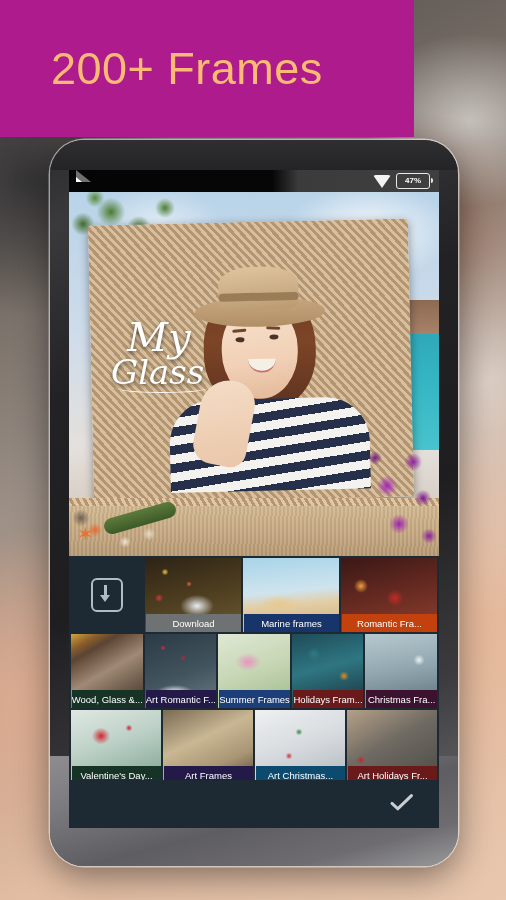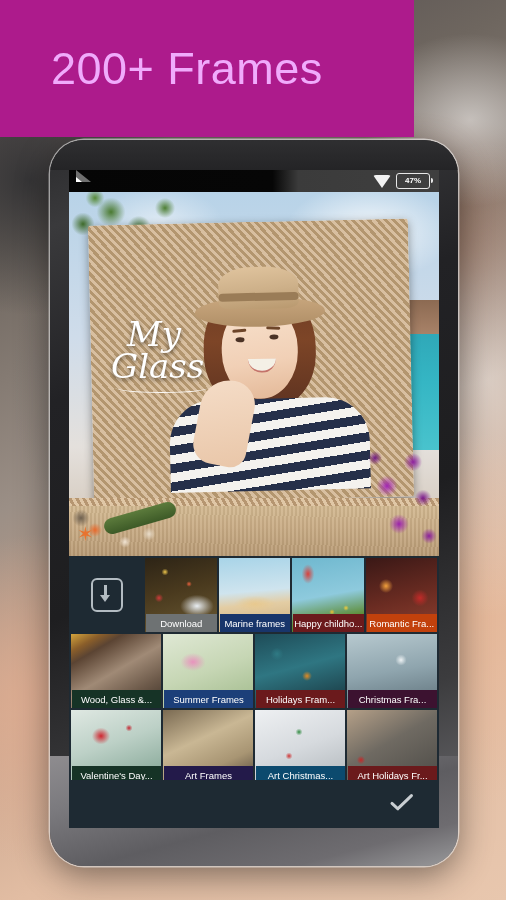--- a/index.html
+++ b/index.html
@@ -41,21 +41,21 @@
     position: absolute;
     left: 0; top: 0;
     width: 414px;
     height: 137px;
     background: #ad1b8c;
     display: flex;
     align-items: center;
     z-index: 40;
   }
   .banner-title {
-    color: #f0abfc;
+    color: #fdba74;
     font-size: 45px;
     font-weight: 400;
     letter-spacing: .5px;
     padding-left: 51px;
     white-space: nowrap;
   }
 
   
   .phone {
     position: absolute;
@@ -328,21 +328,21 @@
   .caption {
     position: absolute;
     left: 42px; top: 126px;
     color: #ffffff;
     font-family: "DejaVu Serif", serif;
     font-style: italic;
     text-shadow: 0 2px 4px rgba(0,0,0,.55);
     z-index: 10;
     line-height: .95;
   }
-  .caption .l1 { font-size: 34px; padding-left: 16px; display:block; }
+  .caption .l1 { font-size: 40px; padding-left: 16px; display:block; }
   .caption .l2 { font-size: 34px; display:block; }
   .caption-flourish {
     position: absolute;
     left: 46px; top: 190px;
     width: 94px; height: 10px;
     border-bottom: 1.6px solid #ffffff;
     border-radius: 0 0 60% 60%;
     z-index: 10;
     opacity: .95;
   }
@@ -602,43 +602,43 @@
             <div class="thumb-label" style="background:#6e7273">Download</div>
           </div>
           <div class="thumb">
             <div class="thumb-img" style="background:
                    radial-gradient(ellipse 30px 12px at 36px 46px,#e8c98f,rgba(232,201,143,0) 70%),
                    linear-gradient(175deg,#a8d4e8 0%,#cfe4ee 45%,#e3cda4 62%,#cbab79 100%)"></div>
             <div class="thumb-label" style="background:#18356b">Marine frames</div>
           </div>
           <div class="thumb">
             <div class="thumb-img" style="background:
-                   radial-gradient(ellipse 9px 14px at 16px 16px,#d8413c,rgba(216,65,60,0) 70%),
-                   radial-gradient(circle 4px at 54px 50px,#f2cb3c,rgba(242,203,60,0) 70%),
-                   radial-gradient(circle 4px at 40px 54px,#f0c232,rgba(240,194,50,0) 70%),
-                   linear-gradient(170deg,#6fb8cf 0%,#8ecadd 50%,#5f8f3c 78%,#3e6b28 100%)"></div>
-            <div class="thumb-label" style="background:#6b1a1c">Happy childho...</div>
-          </div>
-          <div class="thumb">
-            <div class="thumb-img" style="background:
                    radial-gradient(circle 10px at 20px 28px,#f2a03c,rgba(242,160,60,0) 70%),
                    radial-gradient(circle 12px at 54px 40px,#c22a28,rgba(194,42,40,0) 70%),
                    linear-gradient(165deg,#3a1816,#6b2c22 55%,#8e4030)"></div>
             <div class="thumb-label" style="background:#c2410c">Romantic Fra...</div>
           </div>
         </div>
 
         <div class="grid-row">
           <div class="thumb">
             <div class="thumb-img" style="background:
                    linear-gradient(150deg,#d4a43c 0%,#8a5e2a 14%,#5b4433 24%,#a08a76 50%,#6d5a4a 75%,#3e3228 100%)"></div>
             <div class="thumb-label" style="background:#163326">Wood, Glass &amp;...</div>
           </div>
           <div class="thumb">
             <div class="thumb-img" style="background:
+                   radial-gradient(circle 4px at 18px 14px,#d02b34,rgba(208,43,52,0) 70%),
+                   radial-gradient(circle 4px at 38px 24px,#c22430,rgba(194,36,48,0) 70%),
+                   radial-gradient(ellipse 26px 10px at 30px 58px,#f2f2f2,rgba(242,242,242,0) 70%),
+                   linear-gradient(160deg,#2b3a46,#42545e 55%,#6d7d85)"></div>
+            <div class="thumb-label" style="background:#231a4a">Art Romantic F...</div>
+          </div>
+          <div class="thumb">
+            <div class="thumb-img" style="background:
                    radial-gradient(ellipse 18px 13px at 30px 28px,#e893bd,rgba(232,147,189,0) 70%),
                    linear-gradient(160deg,#dfe8d4,#c6d6b4 50%,#9fb98a 100%)"></div>
             <div class="thumb-label" style="background:#1c3f79">Summer Frames</div>
           </div>
           <div class="thumb">
             <div class="thumb-img" style="background:
                    radial-gradient(circle 7px at 52px 42px,#e08a22,rgba(224,138,34,0) 70%),
                    radial-gradient(circle 9px at 22px 20px,#2f7a84,rgba(47,122,132,0) 70%),
                    linear-gradient(165deg,#1e4c58,#2f7682 45%,#17313a 100%)"></div>
             <div class="thumb-label" style="background:#6b1a1c">Holidays Fram...</div>

